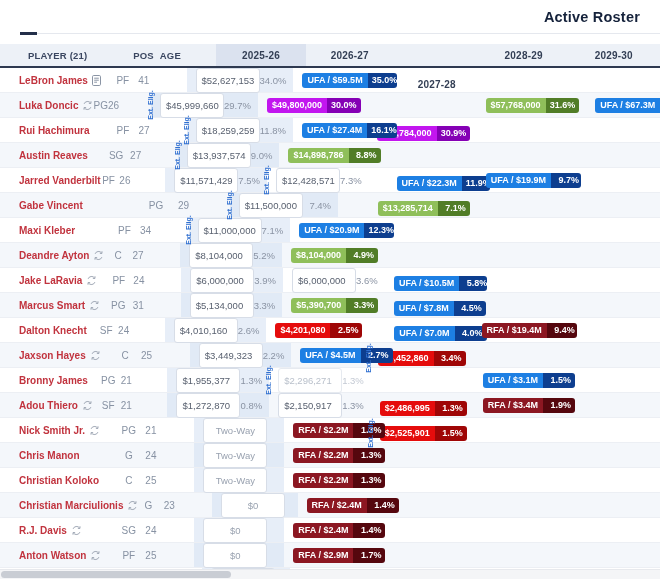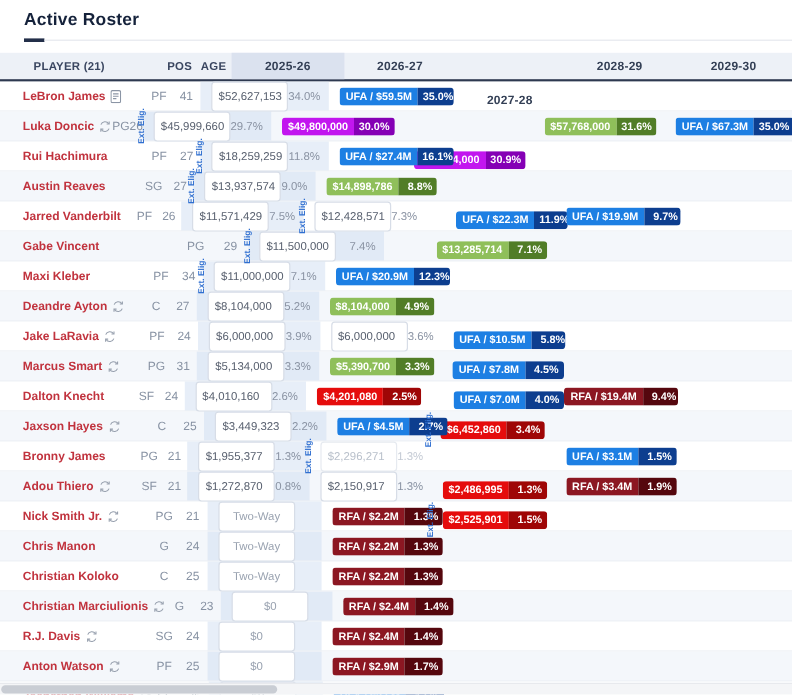--- a/index.html
+++ b/index.html
@@ -1,32 +1,32 @@
 <!DOCTYPE html>
 <html style="--player-link: #c1333e; --ext-elig: #2f6fd0; --ufa: #1d7fe3; --ufa-dark: #0d3e8f; --rfa: #8c1722; --rfa-dark: #55070e; --option-magenta: #c216ef; --option-magenta-dark: #8500b5; --option-green: #8fbf5a; --option-green-dark: #517d27; --nonguaranteed-red: #e50c0c; --nonguaranteed-red-dark: #9f0606; --selected-column-bg: #e0e8f4;"><head>
 <meta charset="utf-8">
 <style>
   html,body{margin:0;padding:0;overflow:hidden;background:#fff;}
   .page{position:relative;width:660px;height:579px;background:#fff;
         font-family:"Liberation Sans",sans-serif;overflow:hidden;}
-  .title-bar{padding:9px 20px 0 20px;}
+  .title-bar{padding:9px 20px 0 20px;text-align:right;}
   .page-title{font-size:14.5px;font-weight:700;color:#15223b;letter-spacing:.2px;}
   .rule{display:flex;align-items:center;margin-top:7px;height:3px;}
   .rule .accent{width:17px;height:3px;background:#232f49;margin-left:20px;}
   .rule .line{flex:1;height:1px;background:#e5e8ee;}
   .tbl{margin-top:9px;}
   .hrow{display:flex;height:22px;background:#edf1f7;border-bottom:2px solid #2e3950;align-items:center;}
   .hcell{font-size:9.5px;font-weight:700;color:#3a4660;letter-spacing:.2px;}
   .row{display:flex;height:24px;border-bottom:1px solid #eceff4;align-items:stretch;background:#fff;}
   .row.alt{background:#f4f7fb;}
   .c{display:flex;align-items:center;}
   .w-player{width:130px;}
   .w-pos{width:28px;justify-content:center;}
   .w-age{width:30px;justify-content:center;}
-  .w-s0{width:97px;}
+  .w-s0{width:97px;margin-left:32px;}
   .w-s1{width:95px;}
   .w-s2{width:93px;margin-top:40px;}
   .w-s3{width:95px;}
   .w-s4{width:100px;}
   .hcell.w-player{padding-left:28px;width:111px;}
   .hcell.hseason{justify-content:center;display:flex;color:#333f55;font-size:10px;align-self:stretch;align-items:center;}
   .hcell.sel{background:#dbe2ef;}
   .c.player{padding-left:19px;gap:4px;white-space:nowrap;}
   .pname{font-size:10px;font-weight:700;color:var(--player-link);text-decoration:none;cursor:pointer;}
   .picon{display:inline-flex;align-items:center;}

